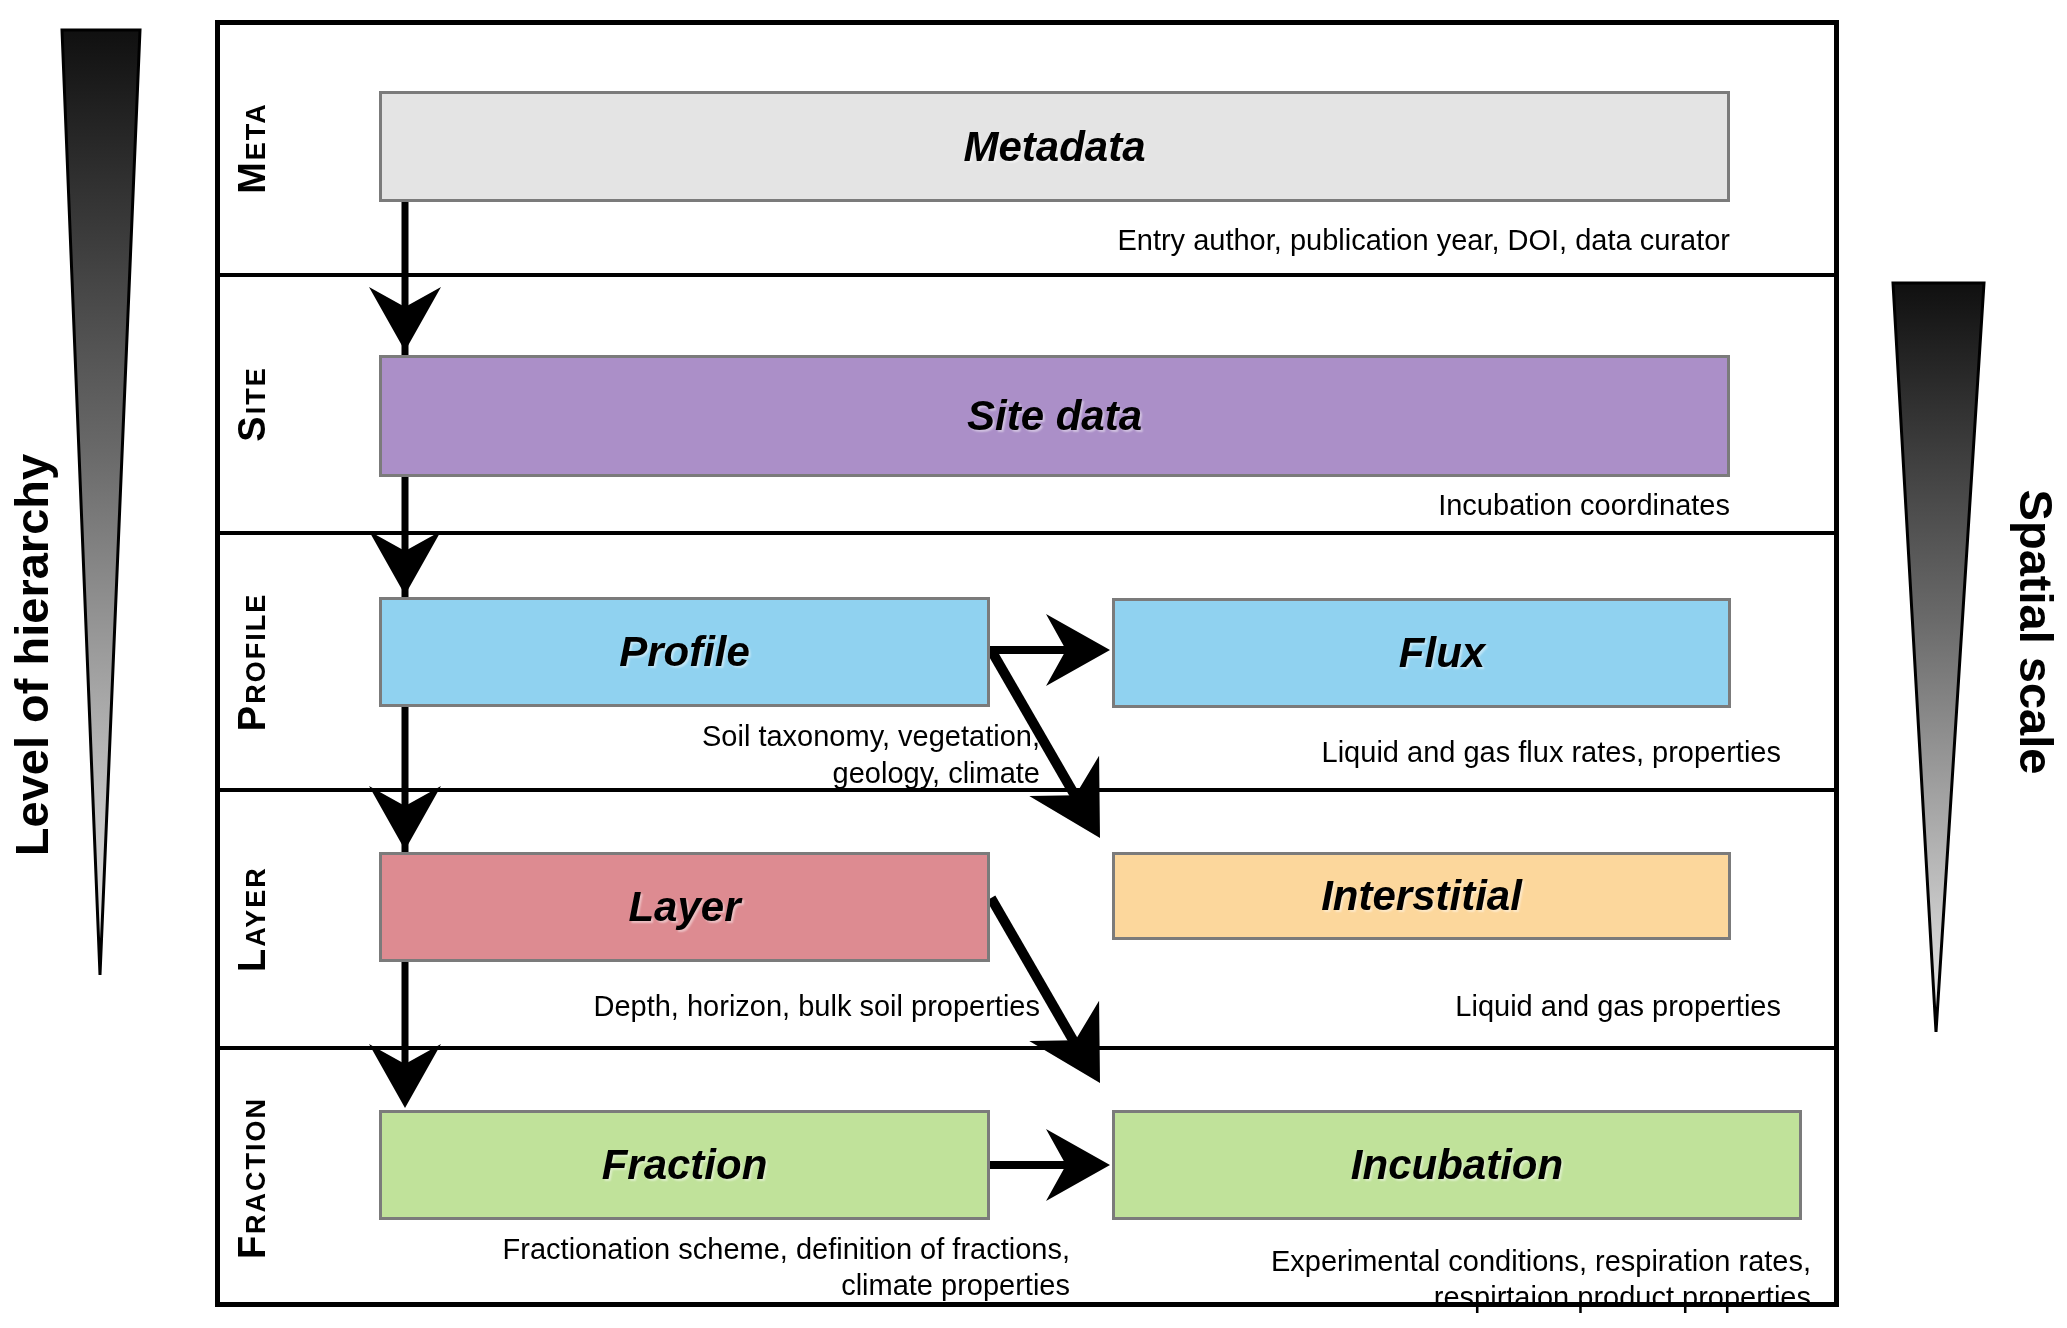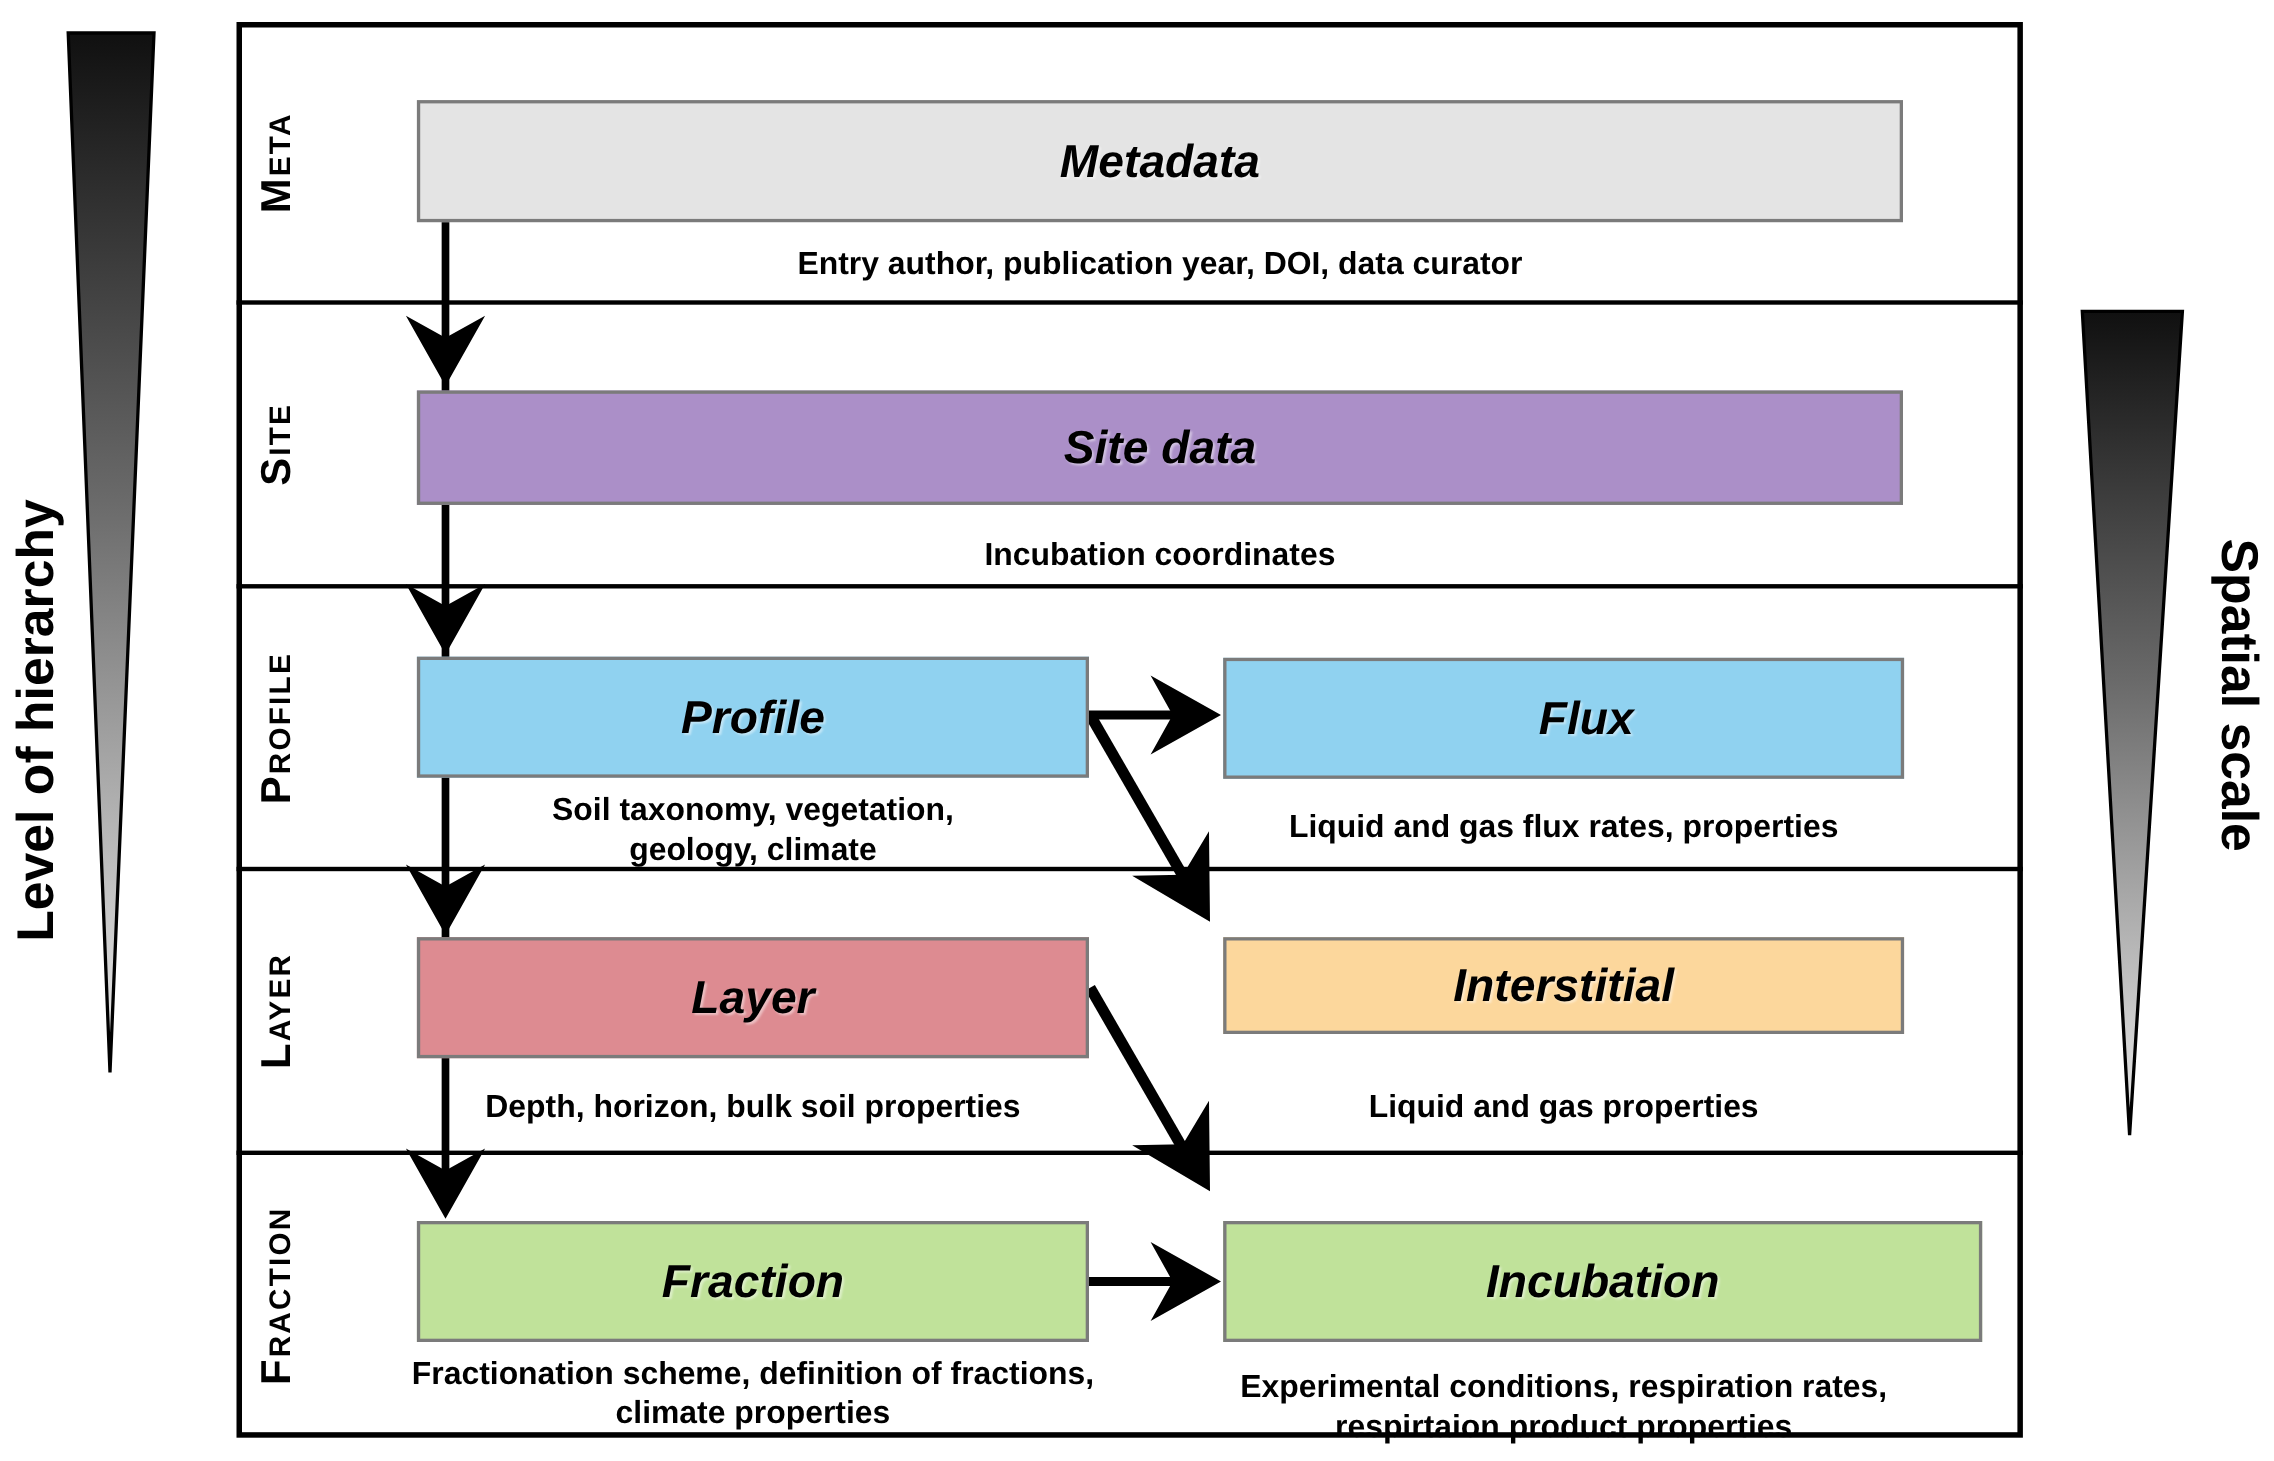--- a/index.html
+++ b/index.html
@@ -27,22 +27,22 @@
   .dbox{
     position:absolute;border:3px solid #7b7b7b;z-index:2;
     display:flex;align-items:center;justify-content:center;
     font-size:42px;font-weight:bold;
     text-shadow:2px 2px 2px rgba(255,255,255,0.45);
     box-sizing:border-box;
     font-style:italic;
   }
   
   .caption{
-    position:absolute;z-index:2;text-align:center;
-    font-size:29px;font-weight:bold;line-height:37px;white-space:pre-line;
+    position:absolute;z-index:2;text-align:right;
+    font-size:29px;font-weight:normal;line-height:37px;white-space:pre-line;
   }
   svg{position:absolute;left:0;top:0;z-index:1;}
 </style>
 </head>
 <body>
 
 <div id="stage">
 
   <svg width="2067" height="1328" viewBox="0 0 2067 1328">
     <defs>
@@ -89,21 +89,21 @@
 
   <div class="row-label" style="left:127px;top:124px;">Meta</div>
   <div class="row-label" style="left:127px;top:380px;">Site</div>
   <div class="row-label" style="left:127px;top:638px;">Profile</div>
   <div class="row-label" style="left:127px;top:895px;">Layer</div>
   <div class="row-label" style="left:127px;top:1154px;">Fraction</div>
 
   <div class="dbox" style="left: 379px; top: 91px; width: 1351px; height: 111px; background: rgb(228, 228, 228);">Metadata</div>
   <div class="caption" style="left:379px;top:222px;width:1351px;">Entry author, publication year, DOI, data curator</div>
 
-  <div class="dbox" style="left: 379px; top: 355px; width: 1351px; height: 104px; background: rgb(171, 143, 200);">Site data</div>
+  <div class="dbox" style="left: 379px; top: 355px; width: 1351px; height: 122px; background: rgb(171, 143, 200);">Site data</div>
   <div class="caption" style="left:379px;top:487px;width:1351px;">Incubation coordinates</div>
 
   <div class="dbox" style="left: 379px; top: 597px; width: 611px; height: 110px; background: rgb(144, 210, 240);">Profile</div>
   <div class="caption" style="left:329px;top:718px;width:711px;">Soil taxonomy, vegetation,
 geology, climate</div>
   <div class="dbox" style="left: 1112px; top: 598px; width: 619px; height: 110px; background: rgb(144, 210, 240); padding-left: 41px;">Flux</div>
   <div class="caption" style="left:1062px;top:734px;width:719px;">Liquid and gas flux rates, properties</div>
 
   <div class="dbox" style="left: 379px; top: 852px; width: 611px; height: 110px; background: rgb(221, 139, 145);">Layer</div>
   <div class="caption" style="left:329px;top:988px;width:711px;">Depth, horizon, bulk soil properties</div>

